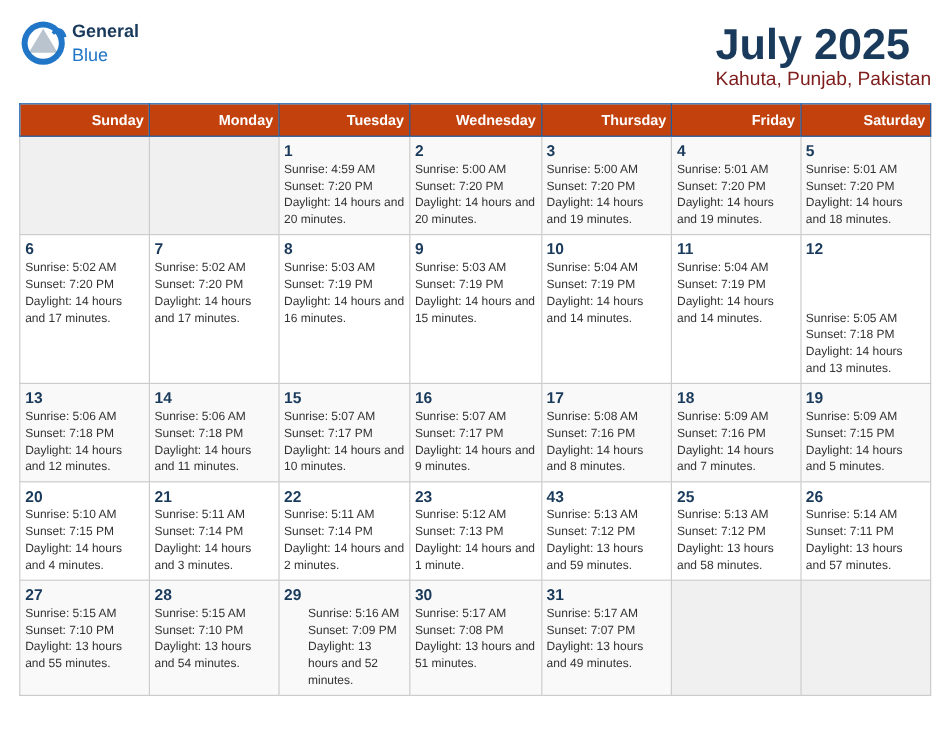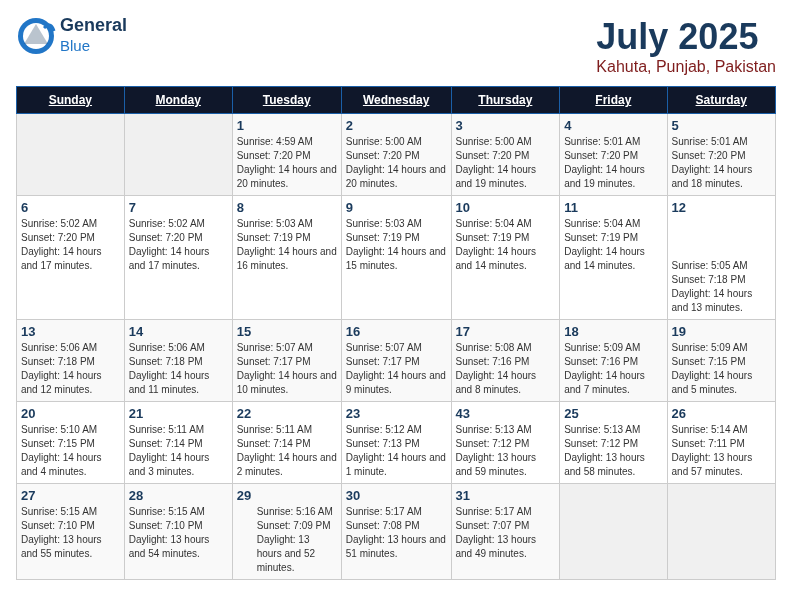--- a/index.html
+++ b/index.html
@@ -22,40 +22,39 @@
       font-size: 18px;
       font-weight: bold;
       color: #1a3a5c;
     }
     .logo-icon {
       width: 40px;
       height: 40px;
       margin-right: 4px;
       position: relative;
     }
-    .logo-text-general { color: #1a3a5c; font-size: 18px; font-weight: bold; }
+    .logo-text-general { color: #1a3a5c; font-size: 15px; font-weight: bold; }
     .logo-text-blue { color: #2176c7; font-size: 15px; font-weight: normal; }
     .title-area { text-align: left; }
     .main-title { font-size: 36px; color: #1a3a5c; font-weight: bold; }
     .subtitle { font-size: 16px; color: #7f1d1d; }
 
     table {
       width: 100%;
       border-collapse: collapse;
       font-size: 11px;
     }
     thead tr th {
-      background-color: #0f172a;
+      background-color: #c2410c;
       color: #fff;
       padding: 6px 4px;
-      text-align: center;
+      text-align: right;
       font-size: 12px;
       font-weight: bold;
       border: 1px solid #1a5fa8;
-      text-decoration: underline;
     }
     tbody tr td {
       border: 1px solid #ccc;
       padding: 4px 4px;
       vertical-align: top;
       width: 113px;
       min-height: 80px;
     }
     .day-number {
       font-size: 13px;

